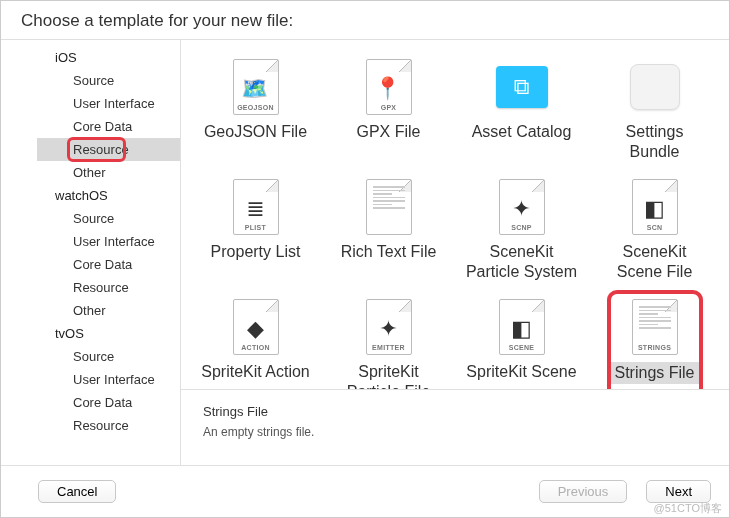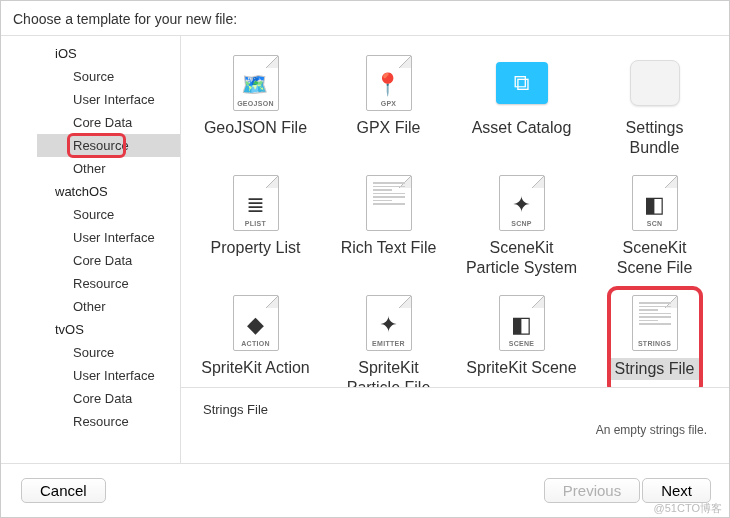--- a/index.html
+++ b/index.html
@@ -1,17 +1,17 @@
 <!DOCTYPE html>
 <html><head>
 <meta charset="utf-8">
 <style>
 * { box-sizing: border-box; margin: 0; padding: 0; }
 body { font-family: -apple-system, "Helvetica Neue", Arial, sans-serif; font-size: 13px; color: #333; background: #fff; width: 730px; height: 518px; border: 1px solid #ccc; display: flex; flex-direction: column; }
-.header { padding: 10px 12px 8px; font-size: 14px; }
+.header { padding: 10px 20px 8px; font-size: 17px; }
 .main { flex: 1; display: flex; border-top: 1px solid #e0e0e0; border-bottom: 1px solid #e0e0e0; overflow: hidden; }
 .sidebar { width: 180px; border-right: 1px solid #e0e0e0; overflow-y: auto; padding-top: 6px; position: relative; padding-left: 36px; }
 .sidebar::-webkit-scrollbar { width: 14px; }
 .sidebar::-webkit-scrollbar-thumb { background: #c0c0c0; border-radius: 7px; border: 3px solid #fff; }
 .platform { font-size: 13px; padding: 4px 18px; color: #222; }
 .cat { font-size: 13px; padding: 4px 18px 4px 36px; color: #333; cursor: default; }
 .cat.selected { background: #d9d9d9; }
 .cat.highlighted { position: relative; }
 .cat.highlighted::after { content: ""; position: absolute; left: 30px; top: -1px; right: 54px; bottom: -1px; border: 3px solid #e63946; border-radius: 6px; pointer-events: none; }
 .content { flex: 1; display: flex; flex-direction: column; }
@@ -24,24 +24,24 @@
 .label { font-size: 16px; margin-top: 4px; min-height: 30px; line-height: 1.25; }
 .label.sel { background: #dcdcdc; border-radius: 3px; padding: 1px 6px; display: inline-block; min-height: auto; }
 .file-icon { width: 46px; height: 56px; background: #fff; border: 1px solid #bbb; border-radius: 2px; position: relative; display: flex; flex-direction: column; justify-content: flex-end; align-items: center; padding-bottom: 3px; }
 .file-icon::before { content: ""; position: absolute; top: 0; right: 0; width: 12px; height: 12px; background: linear-gradient(135deg, #fff 0 48%, #bbb 48% 52%, #eee 52%); }
 .tag { font-size: 7px; font-weight: bold; color: #777; letter-spacing: 0.3px; }
 .glyph { font-size: 22px; line-height: 1; margin-bottom: 4px; }
 .asset-icon { width: 52px; height: 42px; background: #29c3ff; border-radius: 4px; display: flex; align-items: center; justify-content: center; color: #fff; font-size: 22px; box-shadow: 0 1px 2px rgba(0,0,0,.2); }
 .bundle-icon { width: 50px; height: 46px; background: #f3f3f3; border: 1px solid #ddd; border-radius: 8px; box-shadow: 0 1px 2px rgba(0,0,0,.1); }
 .desc { border-top: 1px solid #e0e0e0; padding: 14px 22px; min-height: 76px; }
 .desc-title { font-size: 13px; margin-bottom: 6px; }
-.desc-text { font-size: 12px; color: #555; text-align: right; }
+.desc-text { font-size: 12px; color: #555; }
 .footer { display: flex; padding: 14px 18px; align-items: center; }
 .spacer { flex: 1; }
-.btn { font-size: 15px; padding: 3px 18px; border: 1px solid #c8c8c8; border-radius: 5px; background: linear-gradient(#fff,#f4f4f4); cursor: default; margin-left: 2px; }
+.btn { font-size: 13px; padding: 3px 18px; border: 1px solid #c8c8c8; border-radius: 5px; background: linear-gradient(#fff,#f4f4f4); cursor: default; margin-left: 19px; }
 .btn.disabled { color: #b0b0b0; }
 .watermark { position: absolute; right: 8px; bottom: 2px; font-size: 11px; color: #bbb; }
 .lines { position: absolute; top: 6px; left: 6px; right: 6px; }
 .lines div { height: 1.5px; background: #ccc; margin-bottom: 2px; }
 </style>
 </head>
 <body>
 
 <div class="header">
   <span>Choose a template for your new file:</span>

